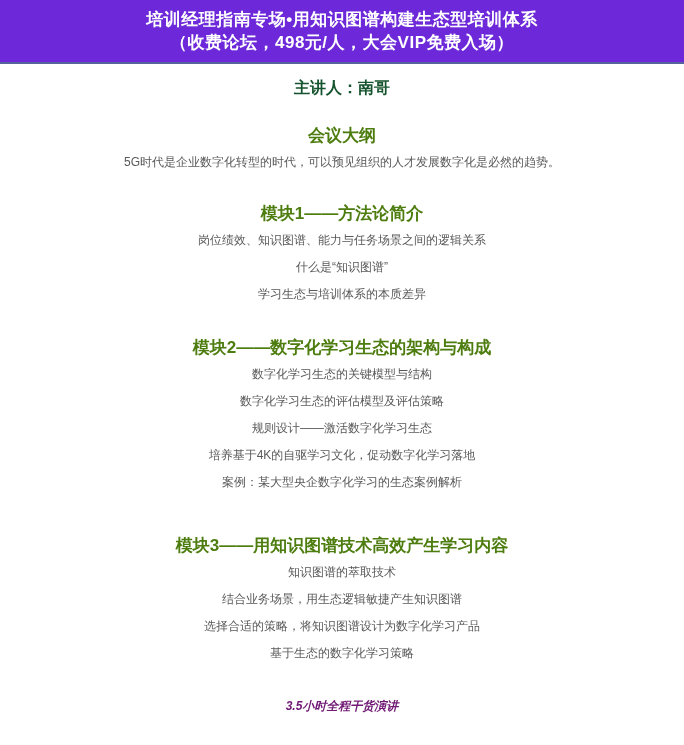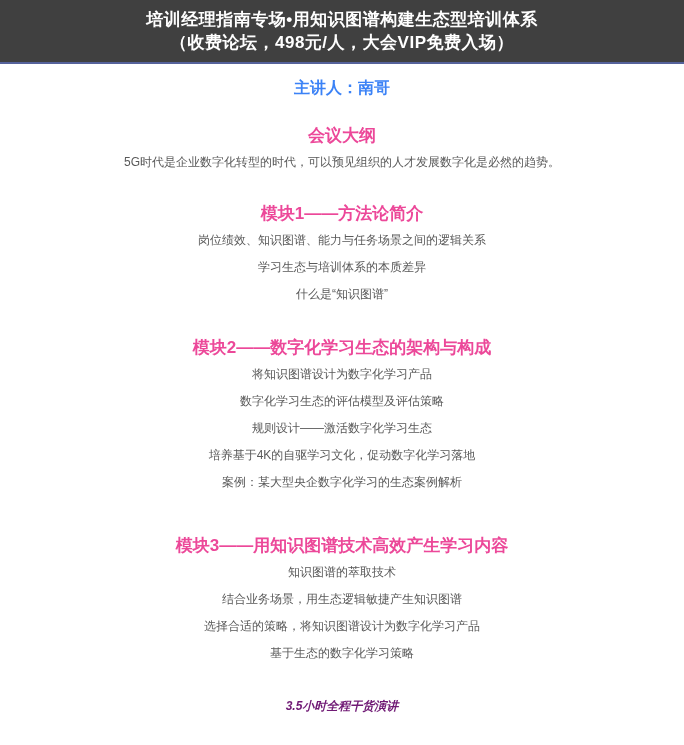--- a/index.html
+++ b/index.html
@@ -5,47 +5,47 @@
   html, body { margin: 0; padding: 0; background: #ffffff; }
   .page {
     width: 684px;
     height: 745px;
     overflow: hidden;
     background: #ffffff;
     font-family: "Liberation Sans", "DejaVu Sans", sans-serif;
     text-align: center;
   }
   .banner {
-    background: #404040;
+    background: #6d28d9;
     border-bottom: 2px solid #55629B;
     padding: 8px 6px;
   }
   .banner-line {
     color: #ffffff;
     font-weight: bold;
     font-size: 17px;
     line-height: 23px;
     letter-spacing: 0.5px;
   }
   .speaker {
     margin-top: 12px;
     font-weight: bold;
-    color: #3b82f6;
+    color: #14532d;
     font-size: 16px;
     line-height: 24px;
   }
   .line {
     font-size: 12px;
     line-height: 27px;
     color: #595959;
     margin: 0;
   }
   .heading {
     font-weight: bold;
-    color: #ec4899;
+    color: #4d7c0f;
     font-size: 17px;
   }
   .agenda-heading { margin-top: 22px; }
   .module-title-1 { margin-top: 24px; }
   .module-title-2 { margin-top: 26px; }
   .module-title-3 { margin-top: 36px; text-align: center; }
   .footer-line {
     margin-top: 26px;
     font-weight: bold;
     font-style: italic;
@@ -65,27 +65,27 @@
   </div>
 
   <div class="speaker">主讲人：南哥</div>
 
   <div class="line heading agenda-heading">会议大纲</div>
   <div class="line">5G时代是企业数字化转型的时代，可以预见组织的人才发展数字化是必然的趋势。</div>
 
   <div>
     <div class="line heading module-title-1">模块1——方法论简介</div>
     <div class="line">岗位绩效、知识图谱、能力与任务场景之间的逻辑关系</div>
+    <div class="line">什么是“知识图谱”</div>
     <div class="line">学习生态与培训体系的本质差异</div>
-    <div class="line">什么是“知识图谱”</div>
   </div>
 
   <div>
     <div class="line heading module-title-2">模块2——数字化学习生态的架构与构成</div>
-    <div class="line">将知识图谱设计为数字化学习产品</div>
+    <div class="line">数字化学习生态的关键模型与结构</div>
     <div class="line">数字化学习生态的评估模型及评估策略</div>
     <div class="line">规则设计——激活数字化学习生态</div>
     <div class="line">培养基于4K的自驱学习文化，促动数字化学习落地</div>
     <div class="line">案例：某大型央企数字化学习的生态案例解析</div>
   </div>
 
   <div>
     <div class="line heading module-title-3">模块3——用知识图谱技术高效产生学习内容</div>
     <div class="line">知识图谱的萃取技术</div>
     <div class="line">结合业务场景，用生态逻辑敏捷产生知识图谱</div>

